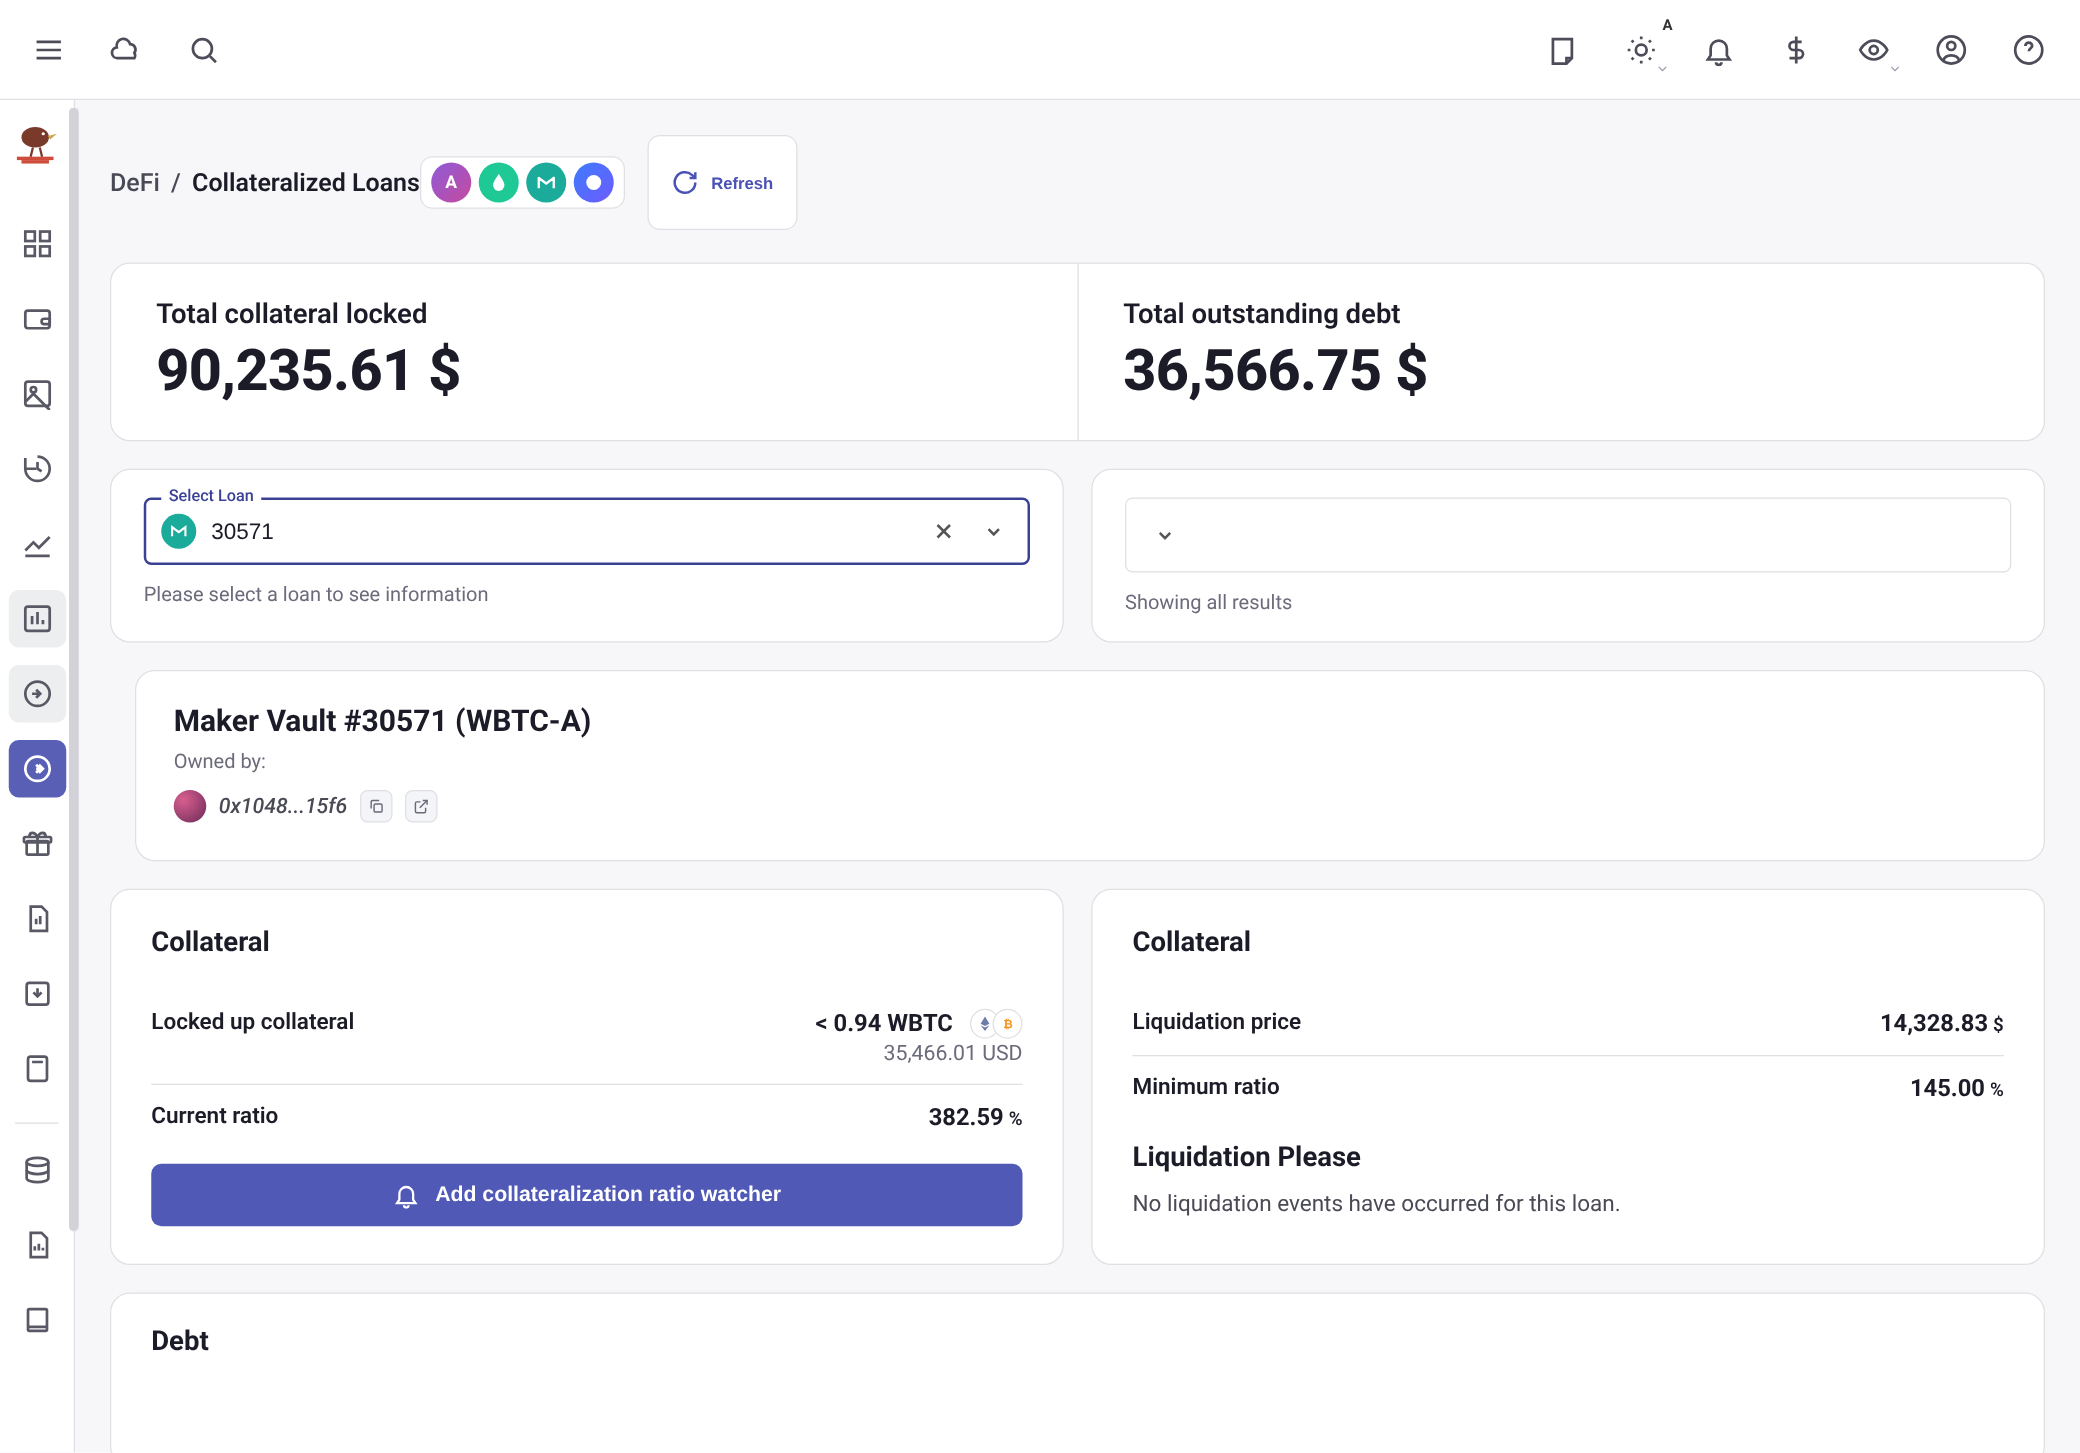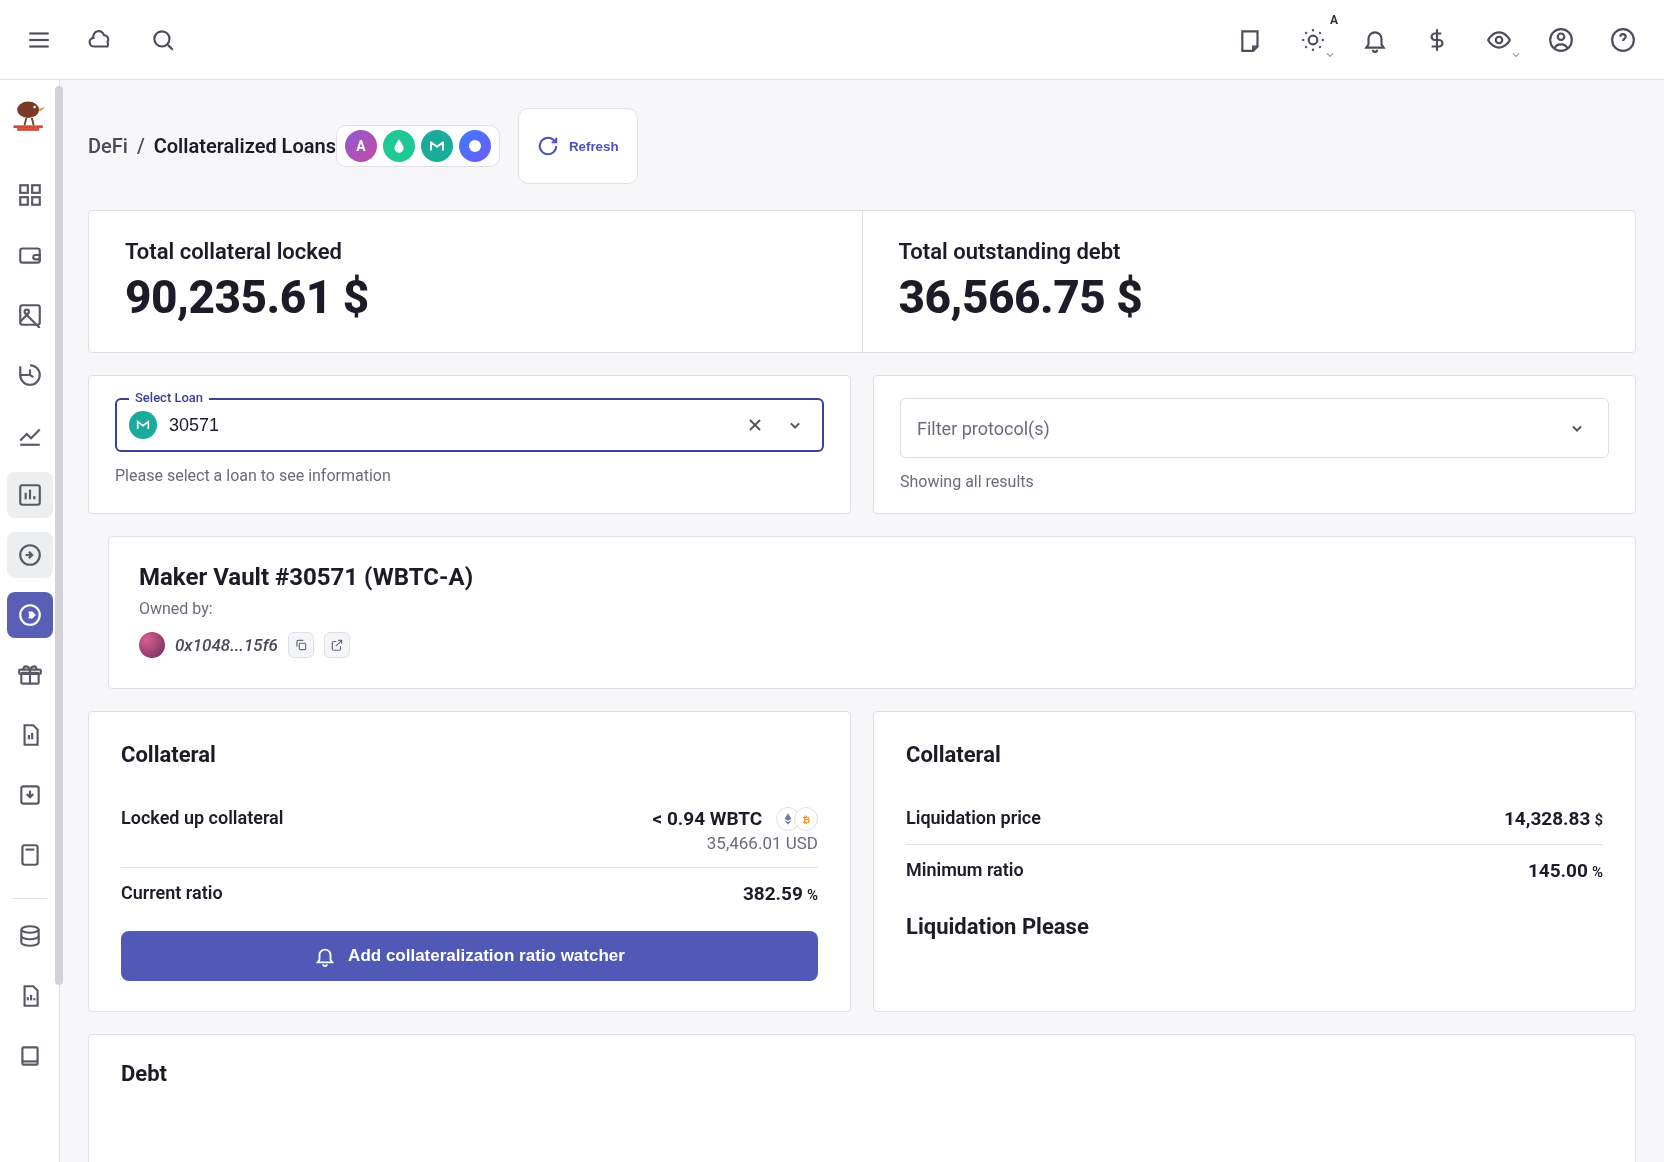--- a/index.html
+++ b/index.html
@@ -144,21 +144,21 @@
     color: #4a52b5;
     font-weight: 600;
     cursor: pointer;
   }
   .refresh-btn svg { width: 22px; height: 22px; stroke: currentColor; fill: none; stroke-width: 2.2; }
 
   
   .card {
     background: var(--white);
     border: 1px solid var(--border);
-    border-radius: 4px;
+    border-radius: 16px;
   }
   .summary-card {
     display: flex;
     margin-bottom: 22px;
   }
   .summary-half {
     flex: 1; padding: 28px 36px;
   }
   .summary-half:first-child { border-right: 1px solid var(--border); }
   .summary-label { font-size: 22px; font-weight: 600; color: var(--text); margin-bottom: 6px; }
@@ -558,21 +558,20 @@
               <svg viewBox="0 0 24 24">
                   <polyline points="7 10 12 15 17 10"></polyline>
                 </svg>
             </span>
           </div>
         </div>
         <div class="helper-text">Please select a loan to see information</div>
       </div>
       <div class="card filter-card">
         <div class="select-plain">
-          <span class="ph">Filter protocol(s)</span>
           <span class="select-caret">
             <svg viewBox="0 0 24 24">
                 <polyline points="7 10 12 15 17 10"></polyline>
               </svg>
           </span>
         </div>
         <div class="helper-text">Showing all results</div>
       </div>
     </div>
 
@@ -647,20 +646,21 @@
             <span class="kv-val-main">14,328.83</span><span class="dollar-unit">$</span>
           </div>
         </div>
         <div class="kv-row">
           <div class="kv-key">Minimum ratio</div>
           <div class="kv-val">
             <span class="kv-val-main">145.00</span><span class="pct-unit">%</span>
           </div>
         </div>
         <div class="sub-title">Liquidation Please</div>
+        <div class="no-events">No liquidation events have occurred for this loan.</div>
       </div>
     </div>
 
     <div class="card debt-card">
       <div class="detail-title">Debt</div>
     </div>
 
   </div>
 </div>
 

